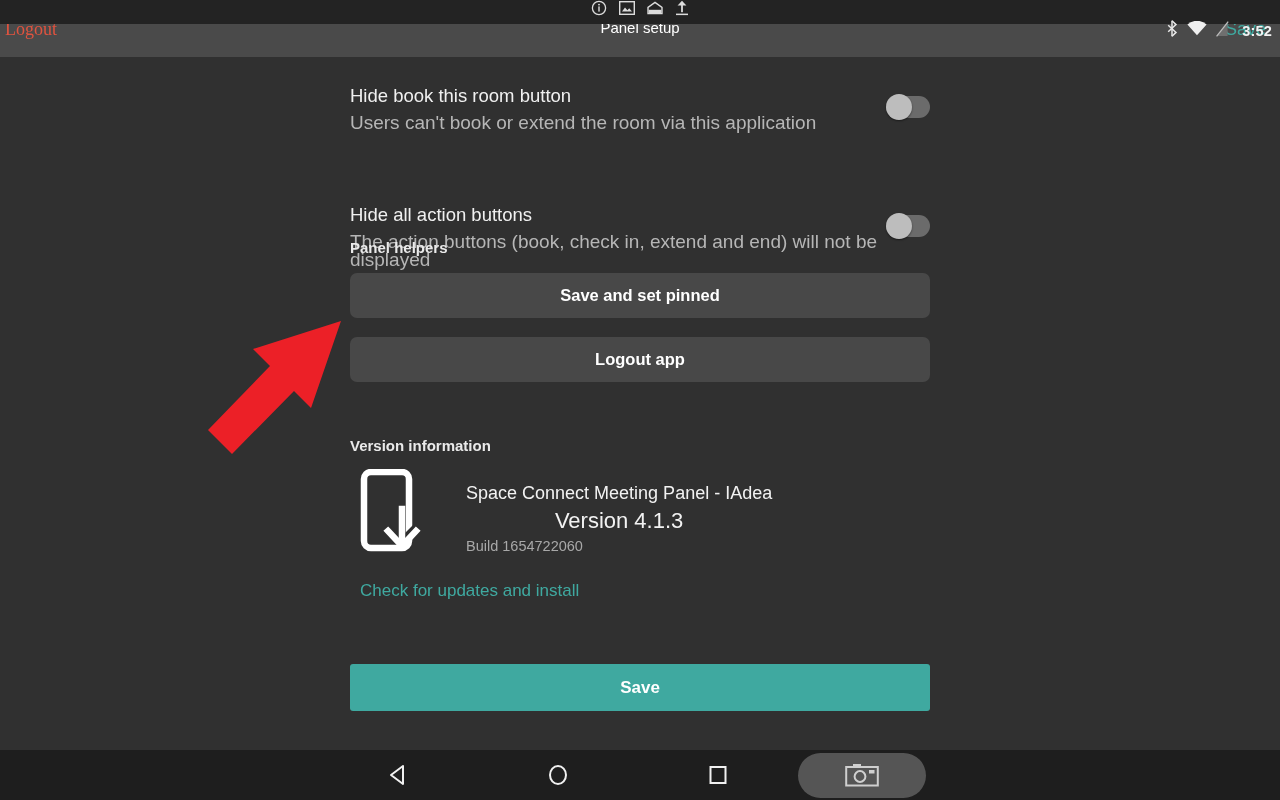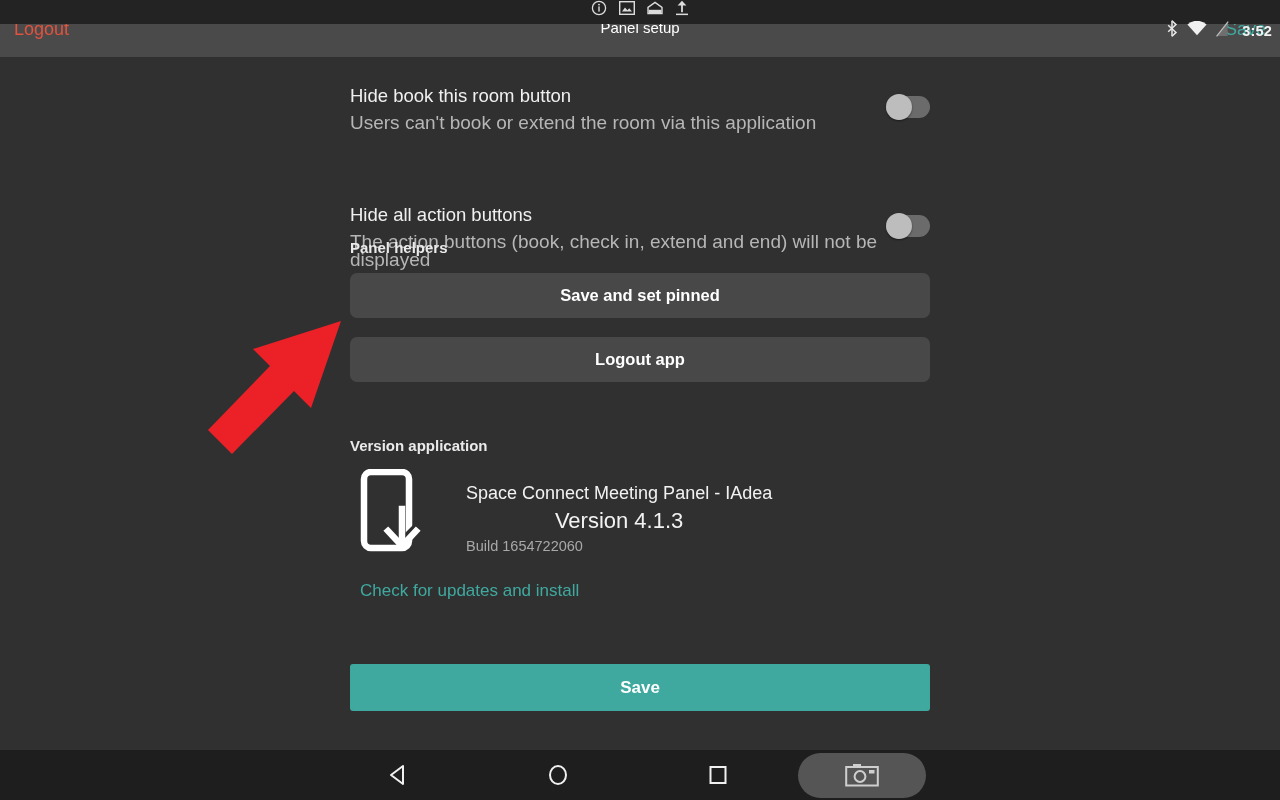--- a/index.html
+++ b/index.html
@@ -39,24 +39,24 @@
     width: 1280px; height: 39px;
     background: #4a4a4a;
     z-index: 10;
   }
   #appbar .title {
     position: absolute; left: 0; right: 0; top: 1px;
     text-align: center;
     color: #ffffff; font-size: 15px;
   }
   #logout {
-    position: absolute; left: 14px; top: 1px;
+    position: absolute; left: 5px; top: 1px;
     color: #e0533f; font-size: 18px;
     background: none; border: none; cursor: pointer;
-    font-family: Liberation Sans, sans-serif;
+    font-family: Liberation Serif, serif;
   }
   #headersave {
     position: absolute; right: 14px; top: 1px;
     color: #3fa9a0; font-size: 18px;
     background: none; border: none; cursor: pointer;
     font-family: inherit;
   }
 
   
   #content {
@@ -233,21 +233,21 @@
 
     <div class="inner" style="top:216px;">
       <button class="helper-btn">Save and set pinned</button>
     </div>
 
     <div class="inner" style="top:280px;">
       <button class="helper-btn">Logout app</button>
     </div>
 
     <div class="inner" style="top:380px;">
-      <div class="section-label">Version application</div>
+      <div class="section-label">Version information</div>
     </div>
 
     <div class="inner version-block" style="top:412px;">
       <div class="version-icon">
         <svg width="70" height="88" viewBox="0 0 70 88">
           <path d="M6 10 a7 7 0 0 1 7-7 h31 a7 7 0 0 1 7 7 v62 a7 7 0 0 1 -7 7 h-31 a7 7 0 0 1 -7 -7 z" fill="none" stroke="#ffffff" stroke-width="6.5" stroke-linejoin="round"></path>
           <g stroke="#2f2f2f" stroke-width="7" fill="none">
             <path d="M30 58 L44 72 L58 58"></path>
           </g>
           <g fill="none" stroke="#ffffff" stroke-width="6.5" stroke-linecap="square">

